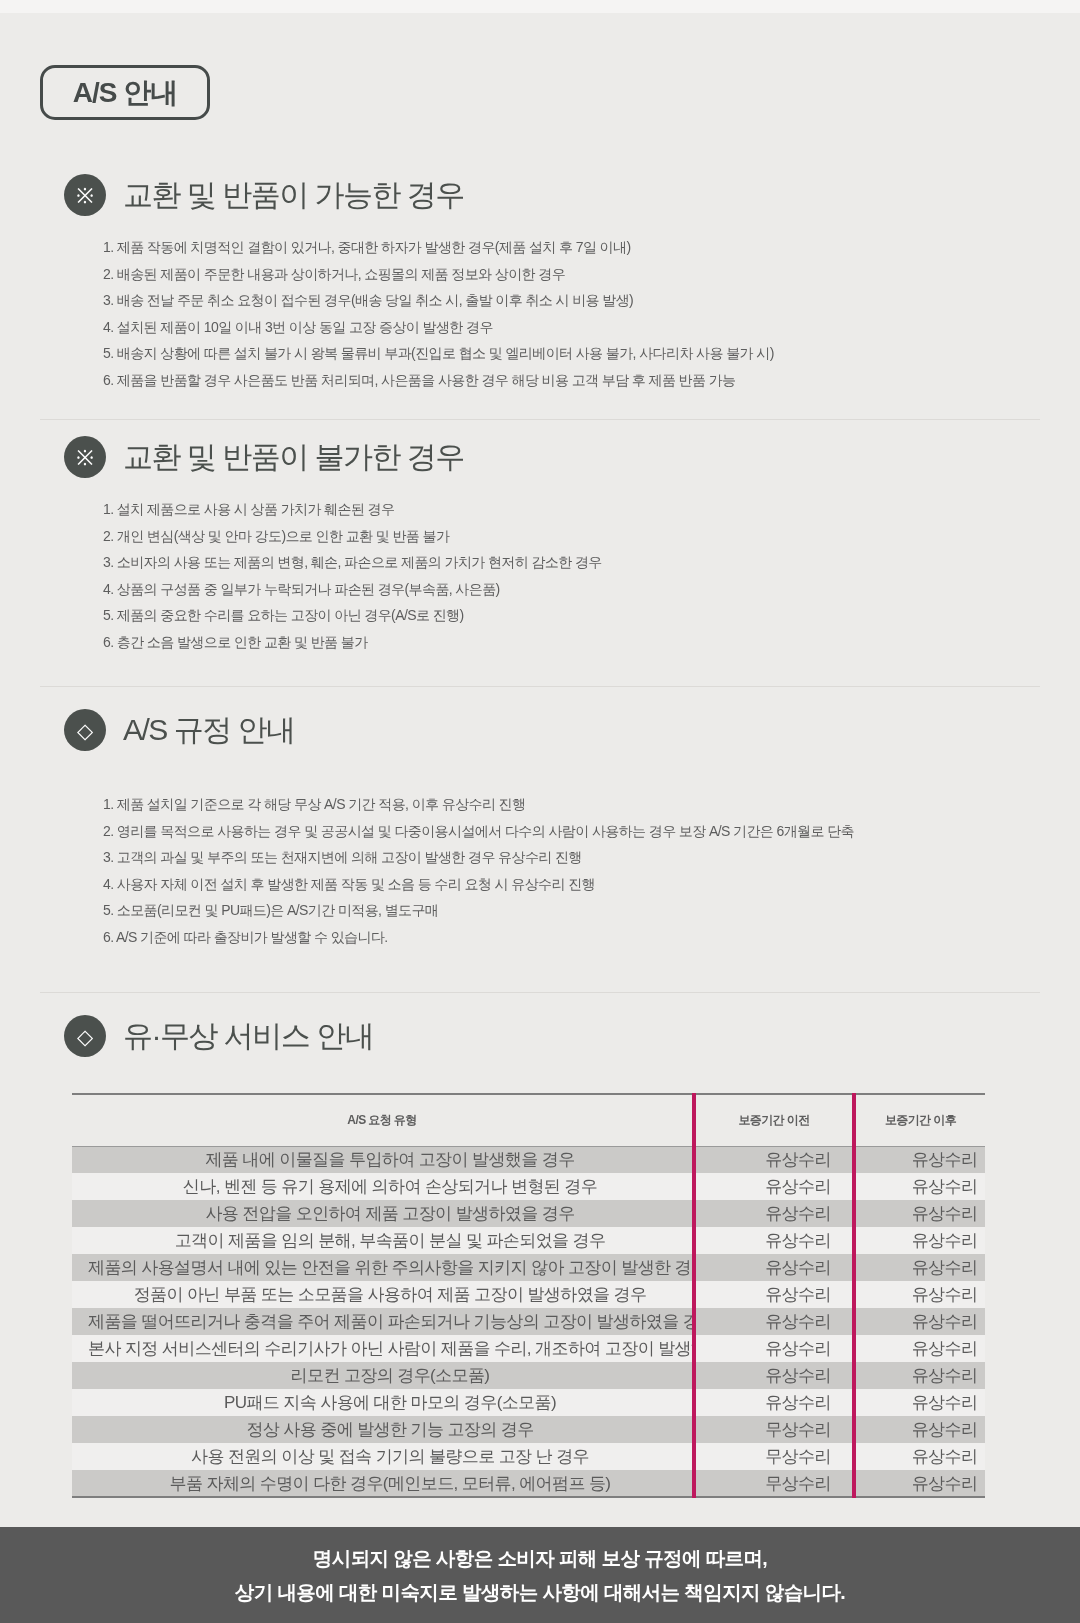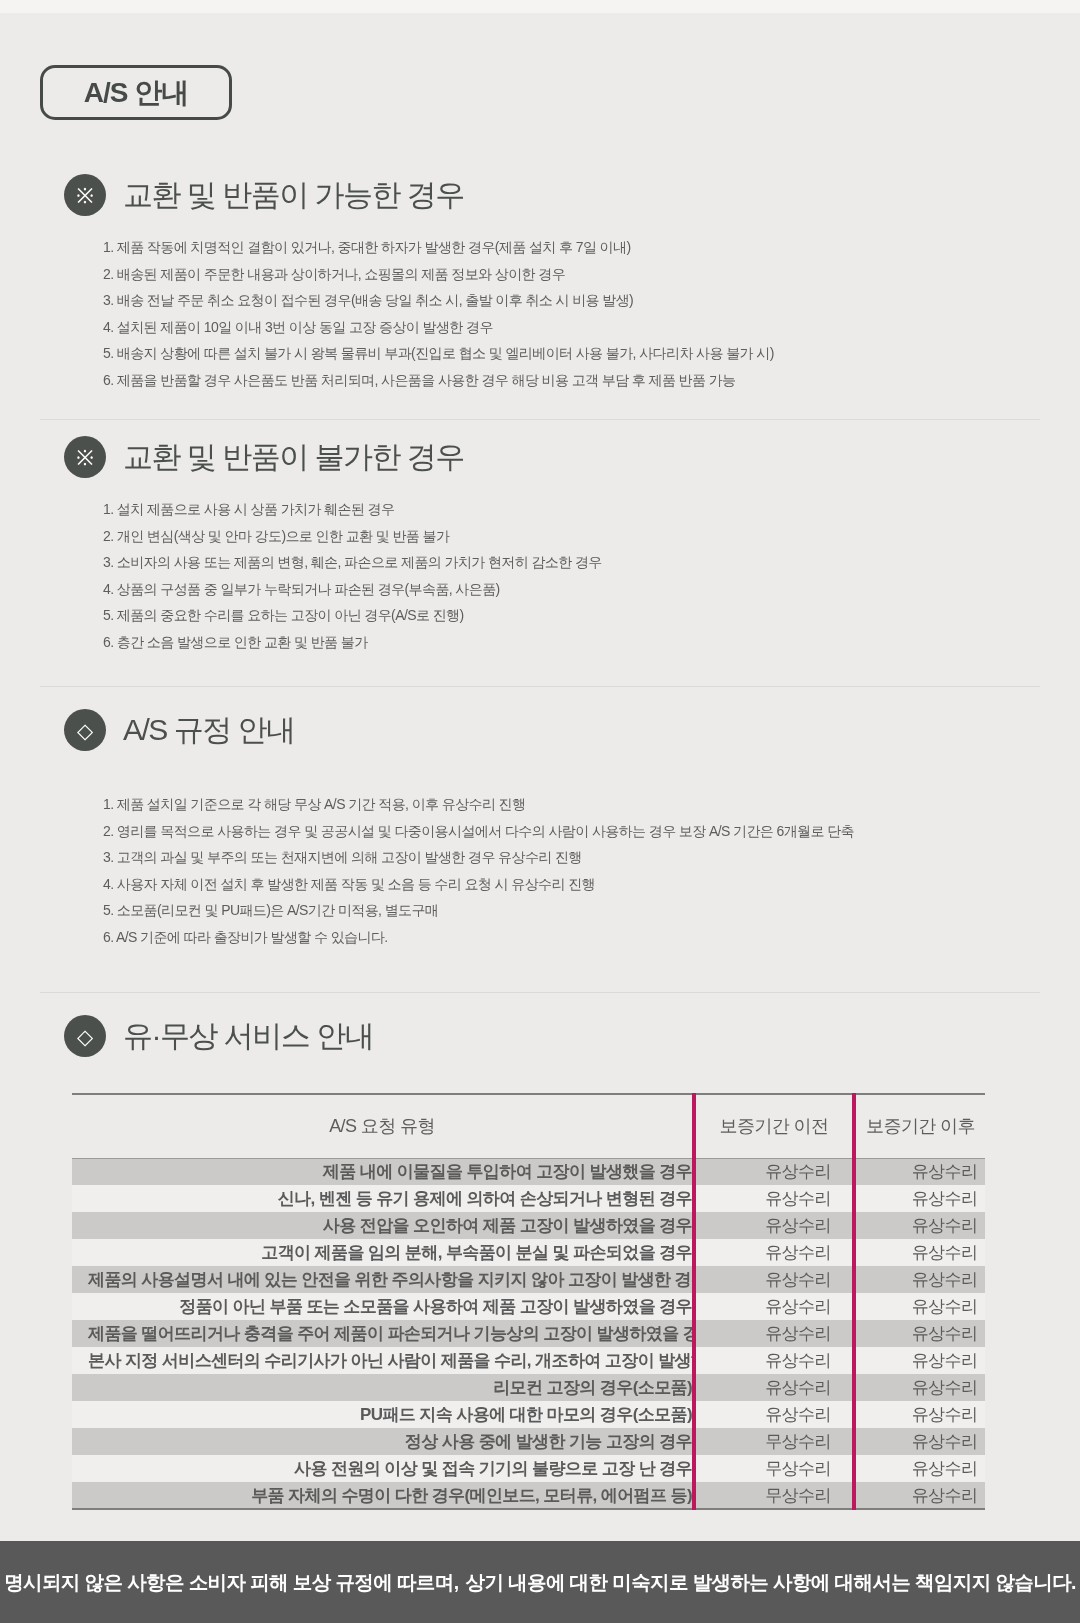--- a/index.html
+++ b/index.html
@@ -9,21 +9,21 @@
     margin:0 auto;
     background:#ecebe9;
     font-family:"Liberation Sans", sans-serif;
     position:relative;
     overflow:hidden;
   }
   .top-strip { height:13px; background:#f5f4f3; }
 
   .badge {
     margin:52px 0 0 40px;
-    width:192px; height:55px;
+    width:170px; height:55px;
     border:3px solid #464b4a;
     border-radius:15px;
     display:flex; align-items:center; justify-content:center;
     font-size:28px; font-weight:bold; color:#464b4a;
     letter-spacing:-1px;
   }
 
   .section-header { display:flex; align-items:center; gap:17px; margin-left:64px; }
   .icon-circle {
     width:42px; height:42px; border-radius:50%;
@@ -60,41 +60,41 @@
     width:913px;
     border-collapse:collapse;
     table-layout:fixed;
     border-top:2px solid #7e7e7e;
     border-bottom:2px solid #7e7e7e;
   }
   .service-table col.c1 { width:622px; }
   .service-table col.c2 { width:160px; }
   .service-table col.c3 { width:131px; }
   .service-table th {
-    height:64px;
-    font-size:18px; font-weight:normal; color:#5d5d5d;
+    height:52px;
+    font-size:12px; font-weight:bold; color:#5d5d5d;
     letter-spacing:-0.6px;
     text-align:center; vertical-align:middle;
     border-bottom:1px solid #9a9a9a;
   }
   .service-table th + th, .service-table td + td { border-left:4px solid #be185d; }
   .service-table td {
     height:27px;
     font-size:17px; color:#5a5a5a; letter-spacing:-0.6px;
     text-align:center; vertical-align:middle;
     overflow:hidden; white-space:nowrap;padding-left:48px;
   }
-  .service-table td:first-child { text-align:right; padding-left:16px;font-weight:bold; }
+  .service-table td:first-child { text-align:center; padding-left:16px; }
   .service-table tbody tr:nth-child(odd)  { background:#cbcac8; }
   .service-table tbody tr:nth-child(even) { background:#f0efee; }
 
   .footer {
     position:absolute; left:0; right:0; bottom:0;
-    height:82px; background:#595959;
-    display:flex; 
+    height:96px; background:#595959;
+    display:flex; flex-direction:column;
     align-items:center; justify-content:center; gap:7px;
   }
   .footer .footer-line {
     color:#ffffff; font-size:19.5px; font-weight:bold; letter-spacing:-0.6px;
   }
 </style>
 </head>
 <body>
 
 <div class="page">

